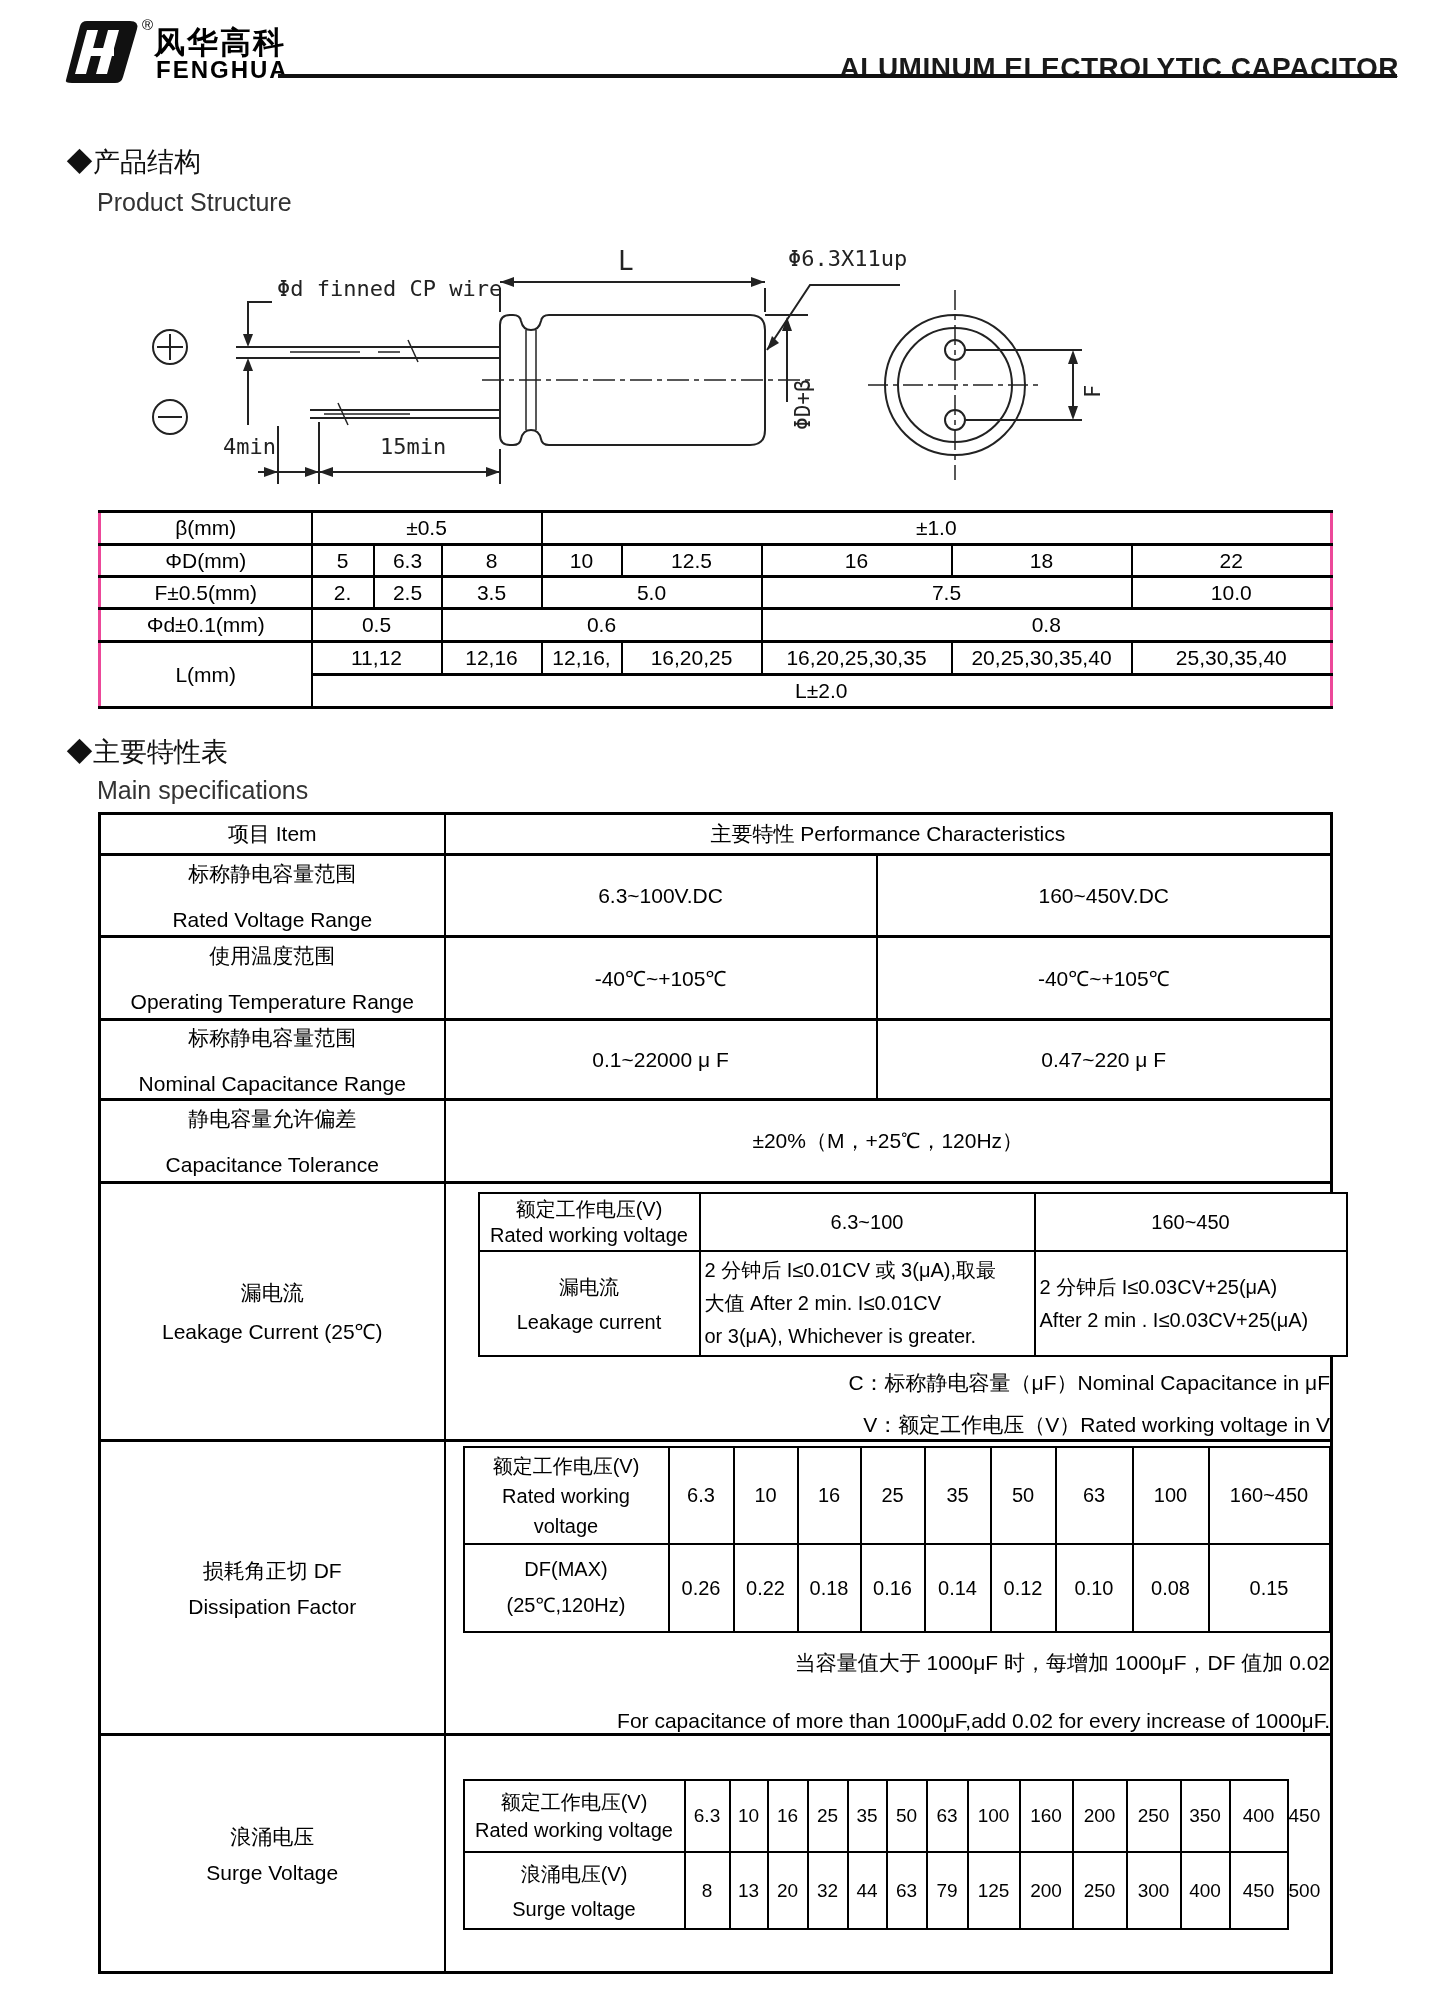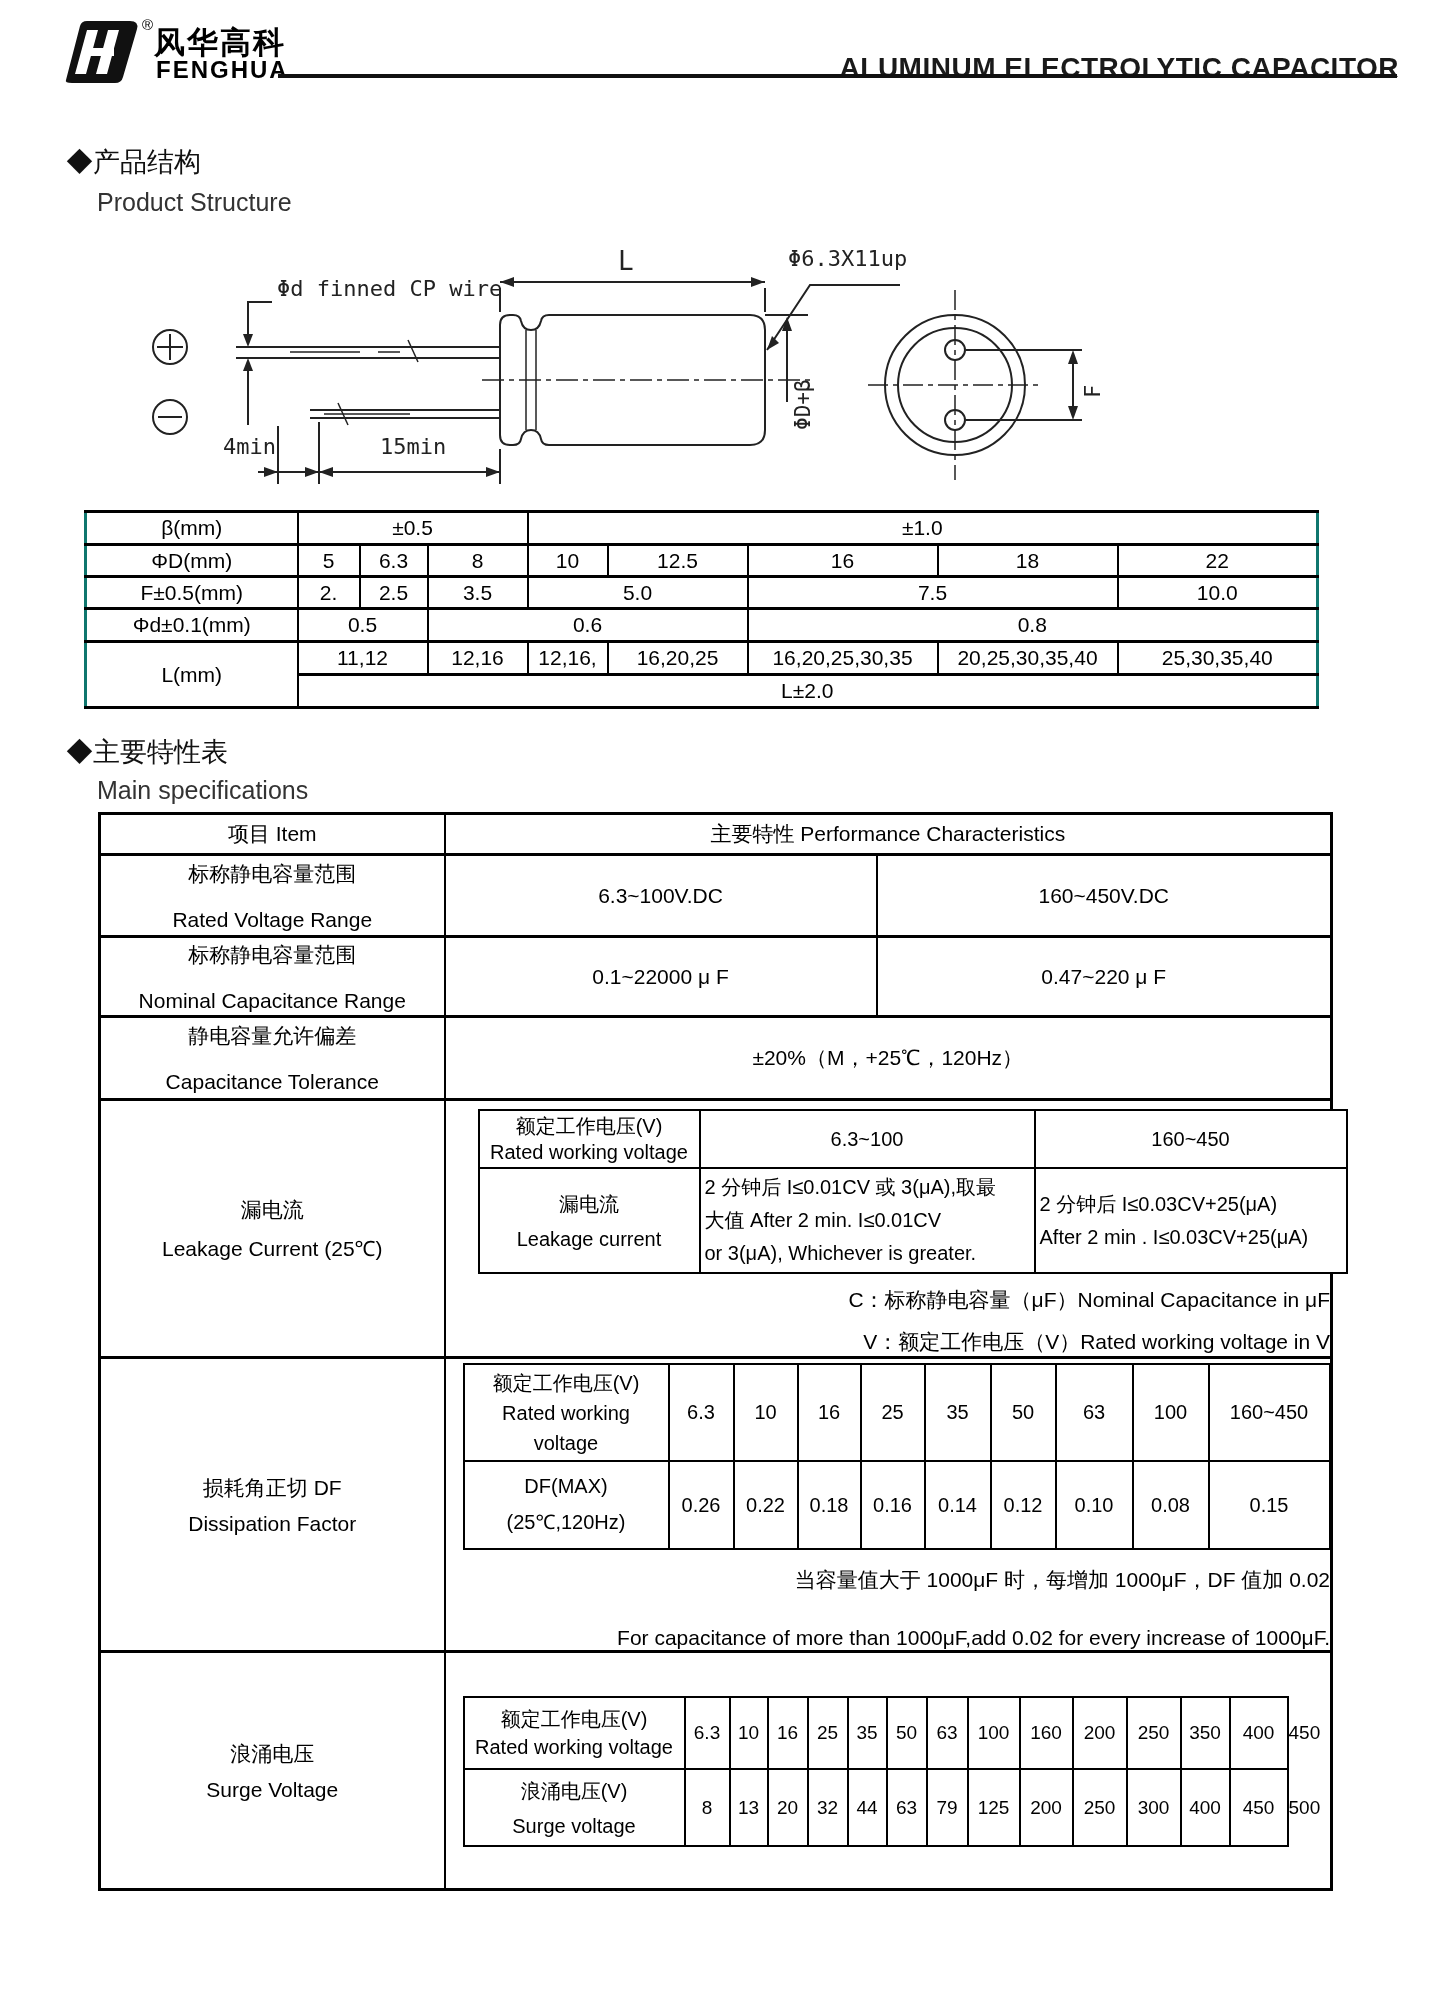--- a/index.html
+++ b/index.html
@@ -15,21 +15,21 @@
   
   .sec-head{position:absolute;font-size:27px;color:#111;}
   .sec-sub{position:absolute;font-size:25px;color:#333;}
   
   .drawing{position:absolute;left:110px;top:190px;}
   .cad{font-family:"DejaVu Sans Mono","Liberation Mono",monospace;fill:#222;}
   
   table{border-collapse:collapse;table-layout:fixed;}
   td{padding:0;text-align:center;vertical-align:middle;overflow:visible;}
   
-  .dim-table{position:absolute;left:84px;top:510px;width:1232px;font-size:21px;border:3px solid #0f766e;}
+  .dim-table{position:absolute;left:98px;top:510px;width:1232px;font-size:21px;border:3px solid #ec4899;}
   .dim-table td{border:2px solid #000;border-top-width:3px;border-bottom-width:3px;}
   
   .spec-table{position:absolute;left:98px;top:812px;width:1232px;font-size:21px;border:3px solid #000;}
   .spec-table > tbody > tr > td{border:2px solid #000;border-top-width:3px;border-bottom-width:3px;}
   .cell2{display:flex;flex-direction:column;justify-content:center;align-items:center;gap:20px;}
   .cell2.tight{gap:10px;}
   .free-cell{vertical-align:top;text-align:left;}
   
   .inner{border:2px solid #000;font-size:20px;background:#fff;}
   .inner td{border:2px solid #000;}
@@ -244,20 +244,30 @@
       </tr>
       <tr style="height:82px">
         <td>
             <div class="cell2">
           <span>标称静电容量范围</span>
           <span>Rated Voltage Range</span>
             </div>
           </td>
         <td>6.3~100V.DC</td>
         <td>160~450V.DC</td>
+      </tr>
+      <tr style="height:83px">
+        <td>
+            <div class="cell2">
+          <span>使用温度范围</span>
+          <span>Operating Temperature Range</span>
+            </div>
+          </td>
+        <td>-40℃~+105℃</td>
+        <td>-40℃~+105℃</td>
       </tr>
       <tr style="height:80px">
         <td>
             <div class="cell2">
           <span>标称静电容量范围</span>
           <span>Nominal Capacitance Range</span>
             </div>
           </td>
         <td>0.1~22000 μ F</td>
         <td>0.47~220 μ F</td>

